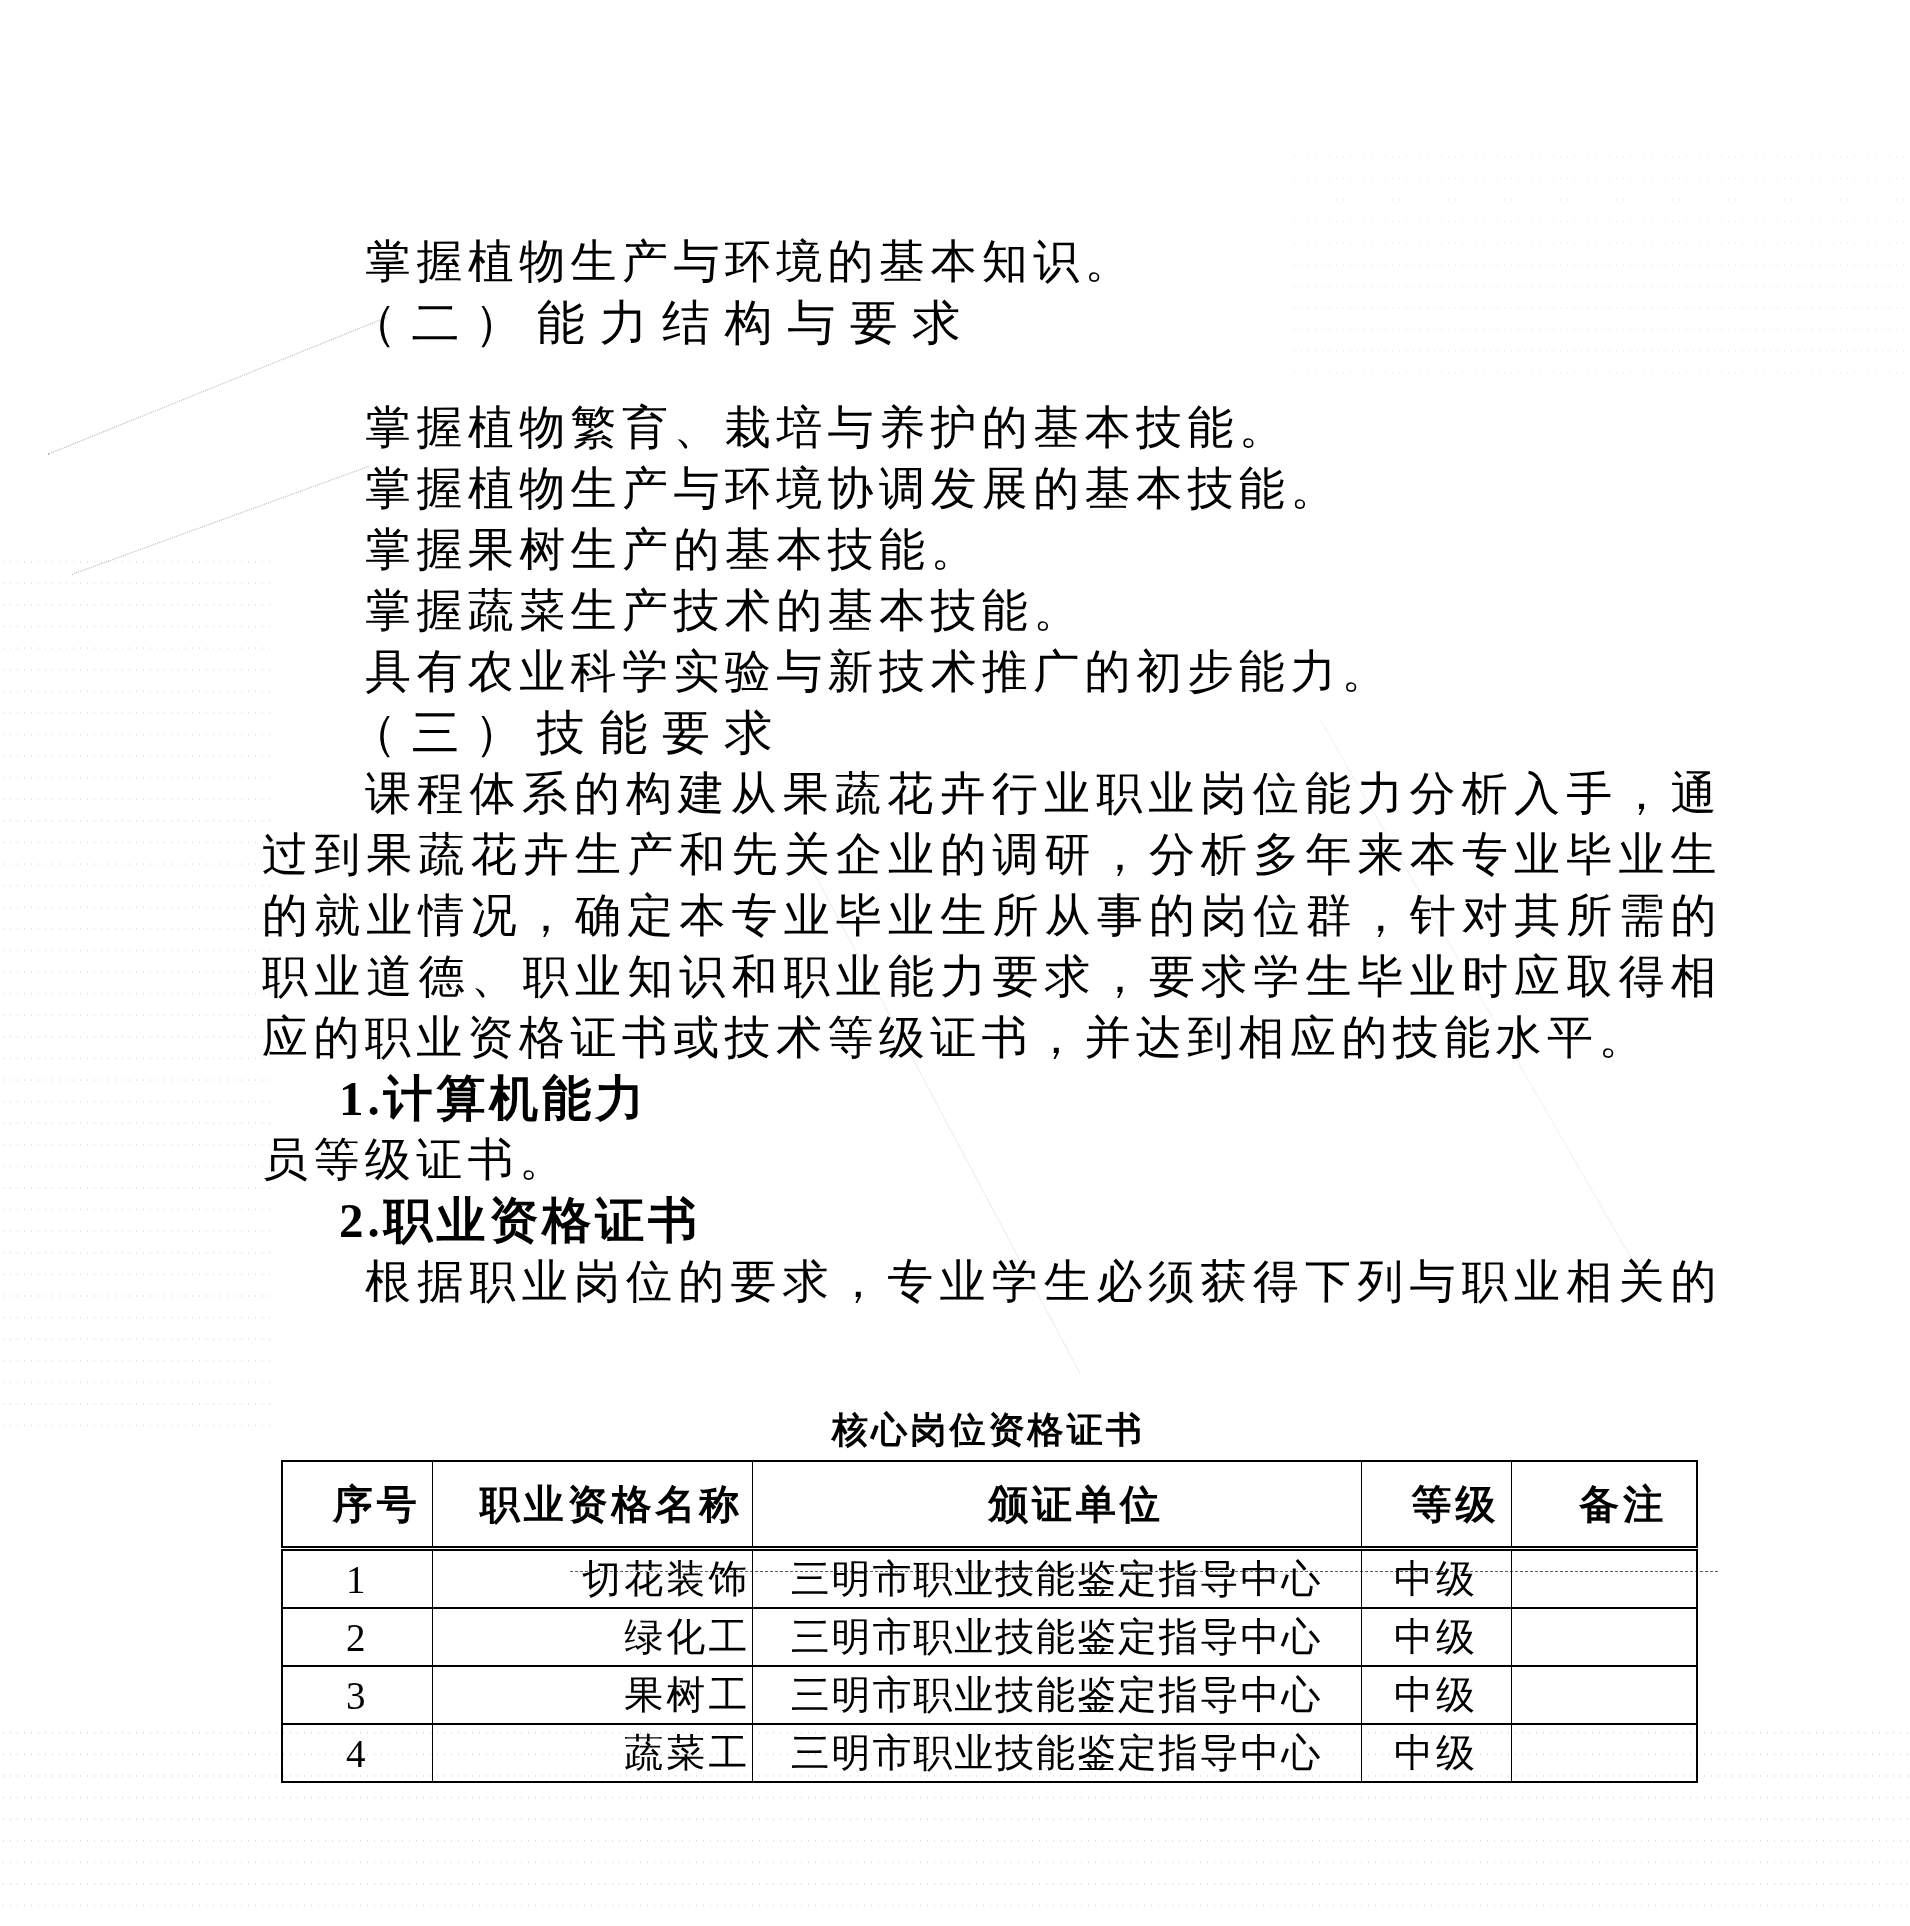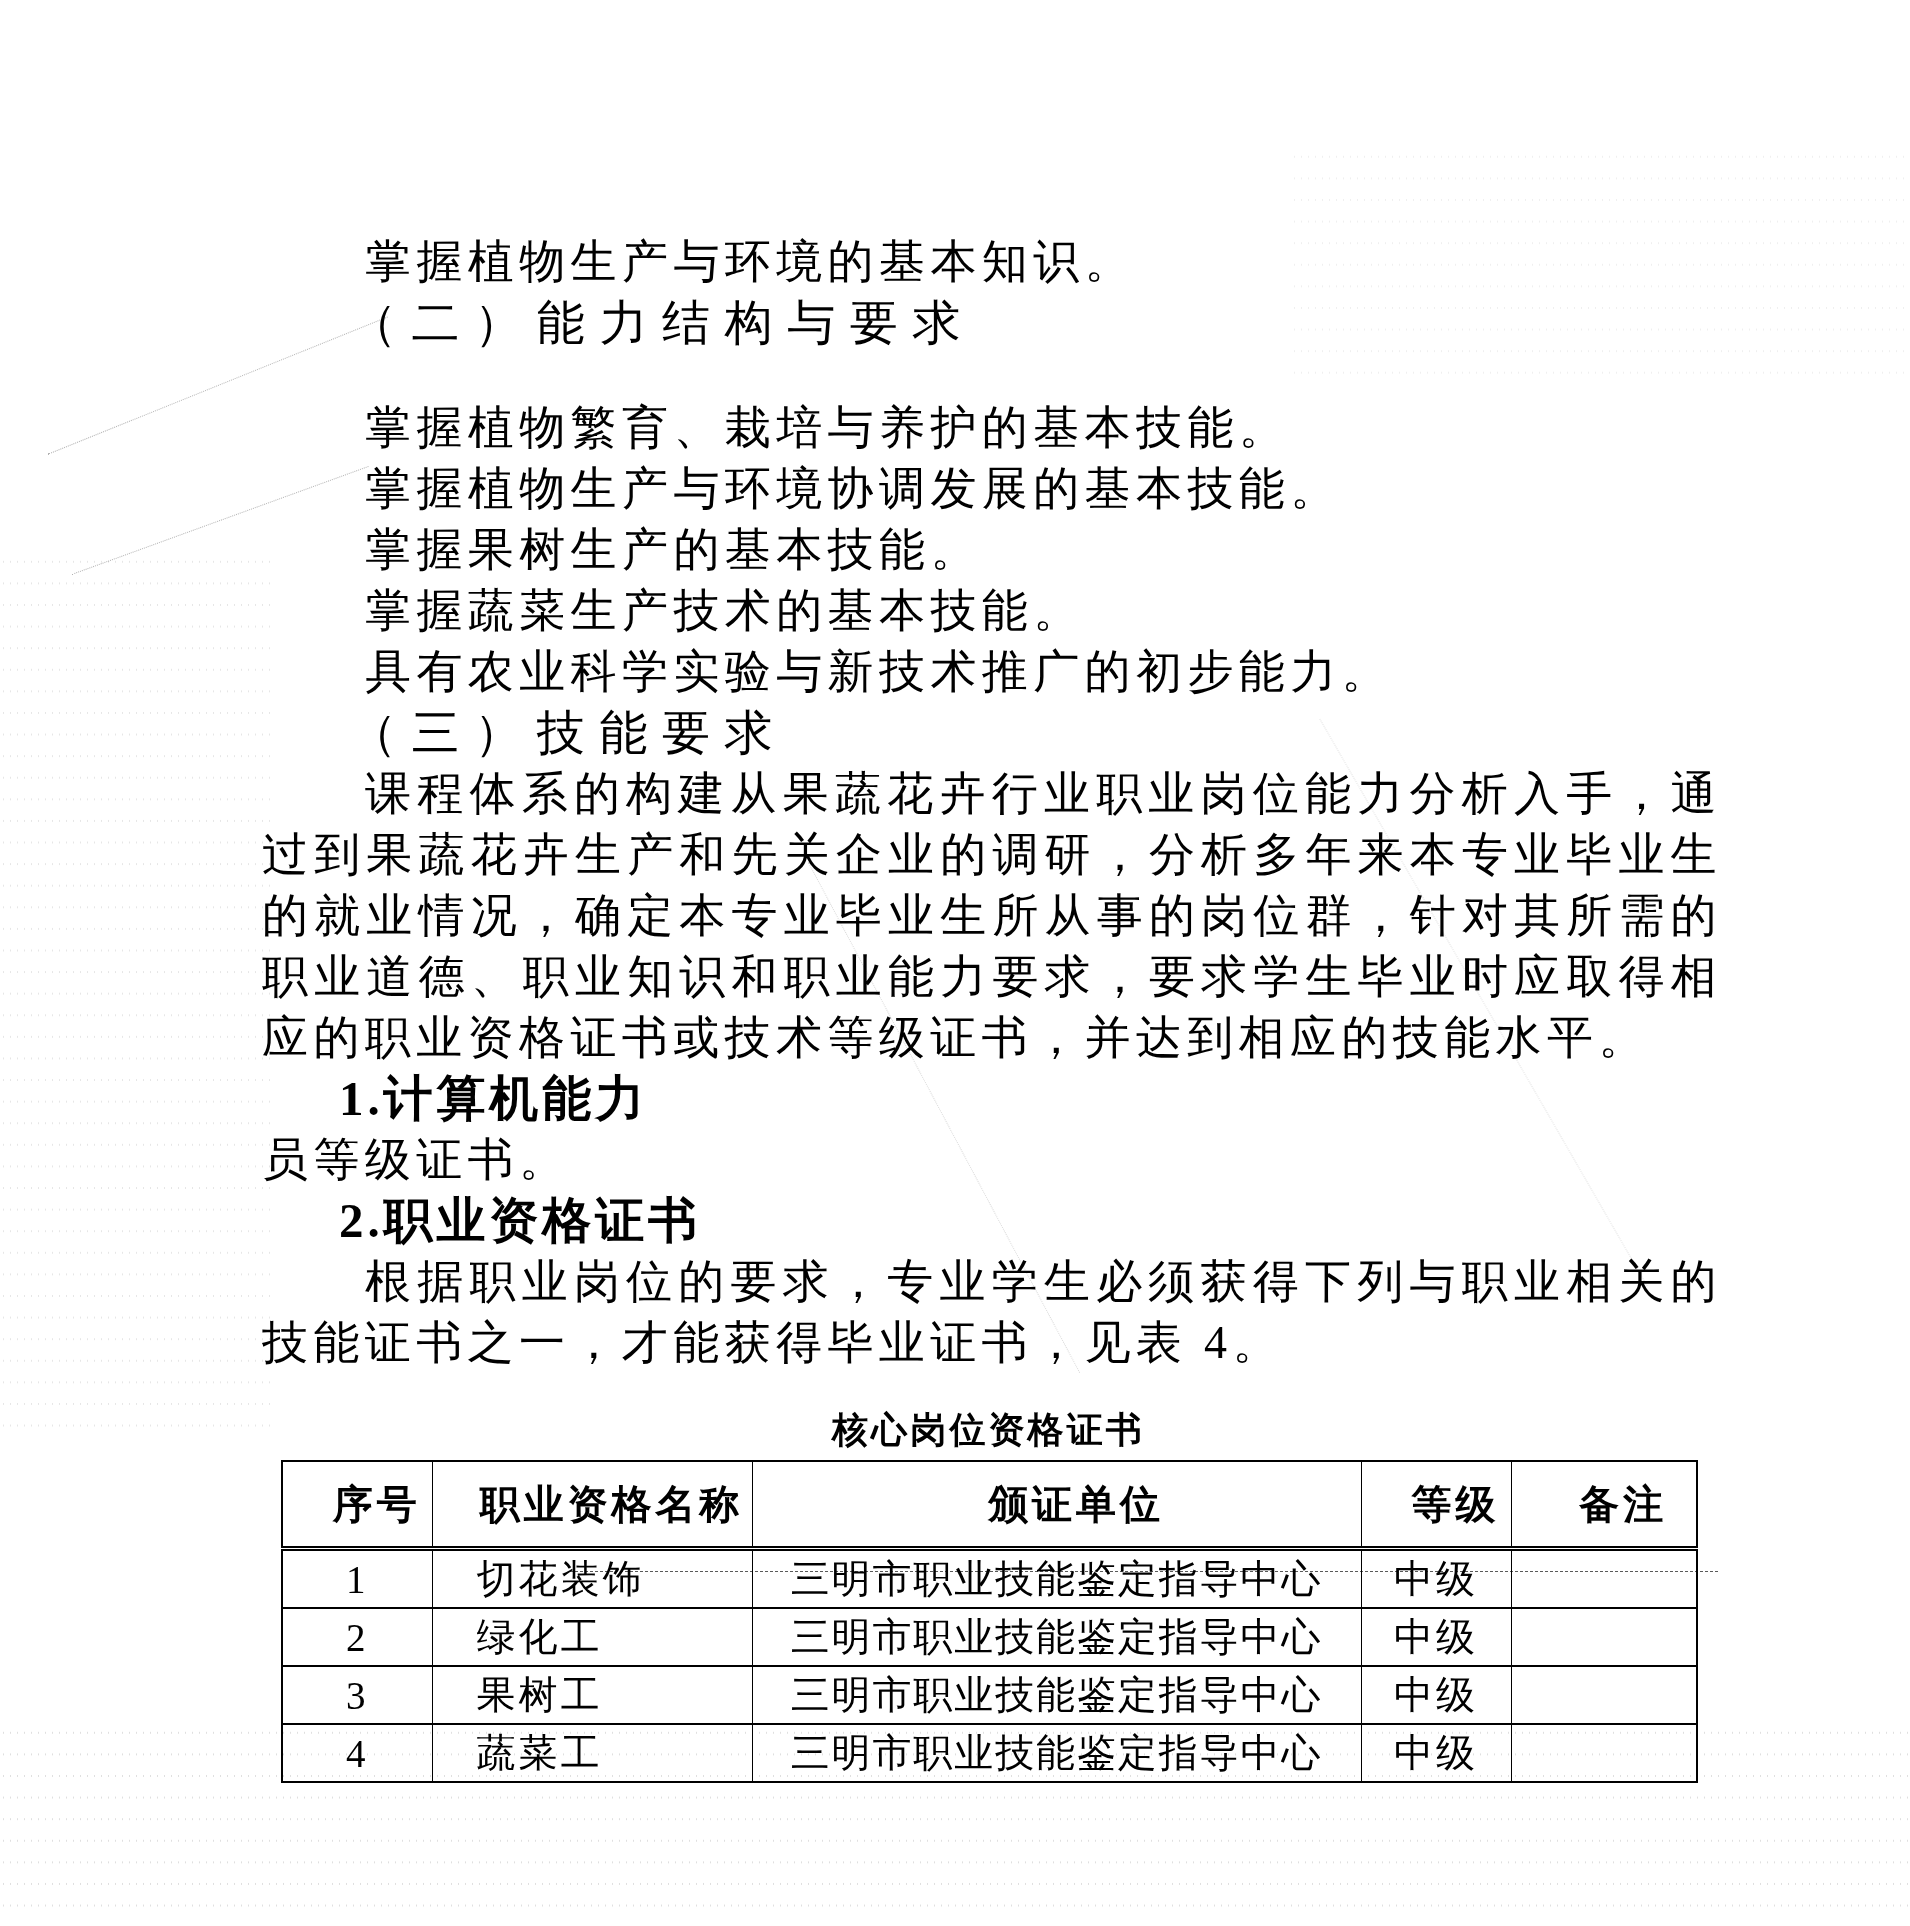--- a/index.html
+++ b/index.html
@@ -31,21 +31,21 @@
   .table-title{text-align:center;font-weight:bold;font-size:36px;letter-spacing:3.1px;
     line-height:46px;margin-bottom:7px;}
   table{border-collapse:collapse;width:100%;table-layout:fixed;}
   table,td,th{border:1.5px solid #000;}
   table{border-width:2.7px;}
   thead th{border-bottom:5.4px double #000;height:82px;
     font-size:40px;font-weight:bold;letter-spacing:3.9px;text-align:center;vertical-align:middle;padding-left:40px;}
   tbody td{height:37px;font-size:39px;letter-spacing:3.1px;vertical-align:middle;
     border-top-width:2.3px;border-bottom-width:2.3px;}
   td.c-num{text-align:center;}
-  td.c-name{text-align:left;padding-left:44px;margin-left:12px;}
+  td.c-name{text-align:right;padding-left:44px;margin-left:12px;}
   td.c-org{text-align:center;letter-spacing:1.9px;}
   td.c-grade{text-align:center;}
   td.c-note{text-align:center;}
 </style>
 </head>
 <body>
 
 <div class="page">
 
   <div class="dots-layer dots-bottom"></div>
@@ -67,21 +67,20 @@
     <div class="line l-kai">（三）技能要求</div>
     <div class="line l-just l-ind">课程体系的构建从果蔬花卉行业职业岗位能力分析入手，通</div>
     <div class="line l-just">过到果蔬花卉生产和先关企业的调研，分析多年来本专业毕业生</div>
     <div class="line l-just">的就业情况，确定本专业毕业生所从事的岗位群，针对其所需的</div>
     <div class="line l-just">职业道德、职业知识和职业能力要求，要求学生毕业时应取得相</div>
     <div class="line">应的职业资格证书或技术等级证书，并达到相应的技能水平。</div>
     <div class="line l-hbold">1.计算机能力</div>
     <div class="line">员等级证书。</div>
     <div class="line l-hbold">2.职业资格证书</div>
     <div class="line l-just l-ind">根据职业岗位的要求，专业学生必须获得下列与职业相关的</div>
-    <div class="line">技能证书之一，才能获得毕业证书，见表 4。</div>
   </div>
 
   <div class="tablewrap">
     <div class="table-title">核心岗位资格证书</div>
     <table>
       <colgroup>
         <col style="width:150px">
           <col style="width:320px">
           <col style="width:609px">
         <col style="width:150px">

